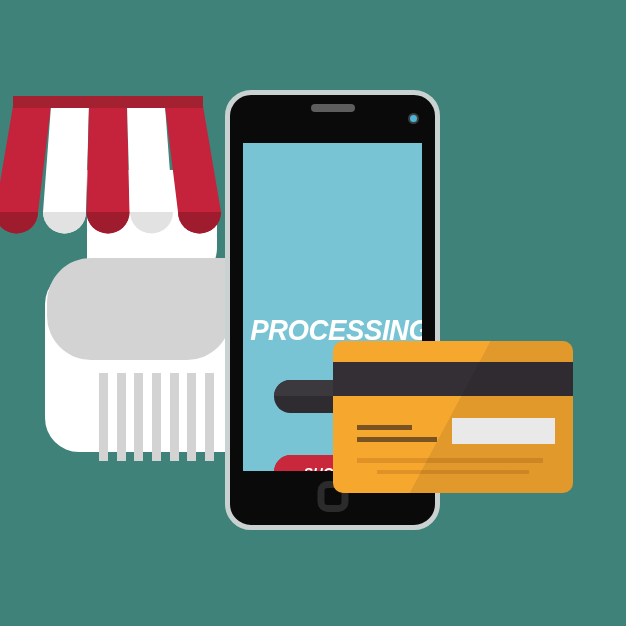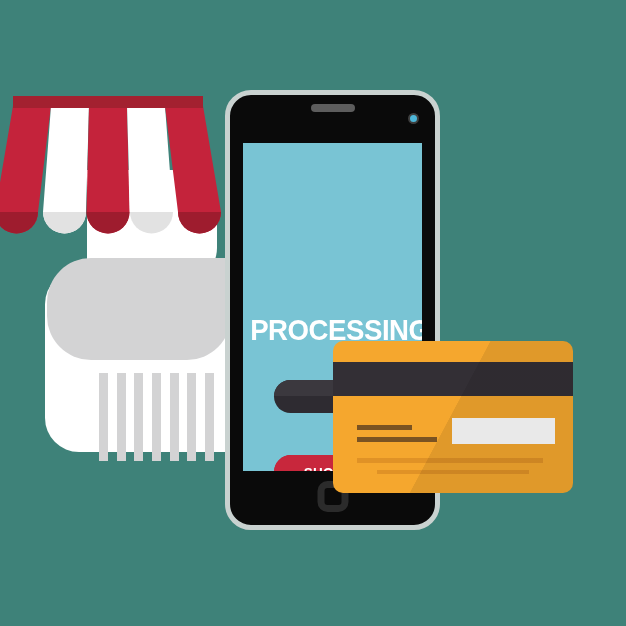--- a/index.html
+++ b/index.html
@@ -124,20 +124,21 @@
     box-sizing: border-box;
   }
   .screen {
     position: absolute;
     left: 13px;
     top: 48px;
     width: 179px;
     height: 328px;
     background: #79c4d4;
     overflow: hidden;
+    font-style: italic;
   }
 
   
   #awning {
     position: absolute;
     left: -30px;
     top: 96px;
     width: 276px;
     height: 160px;
     pointer-events: none;

